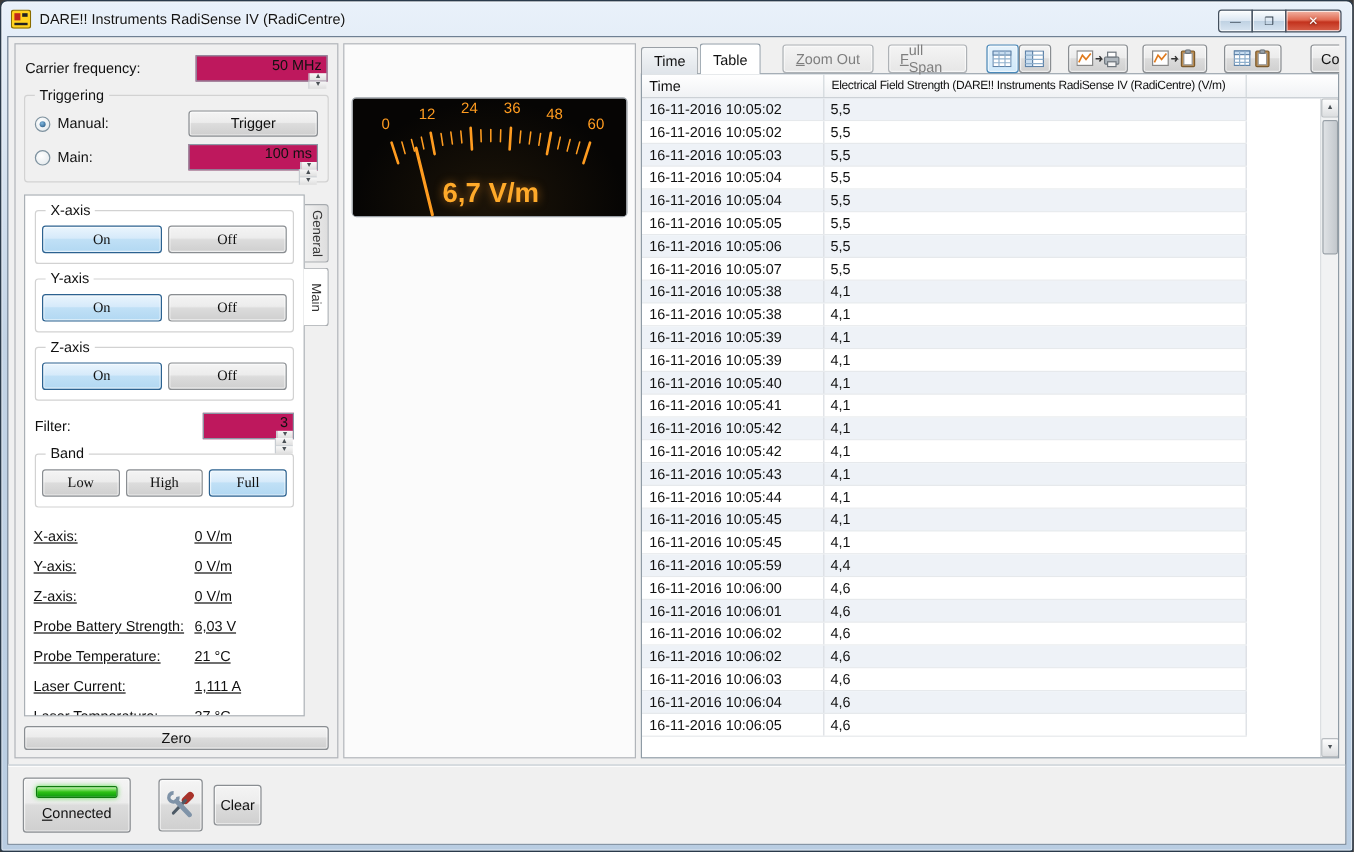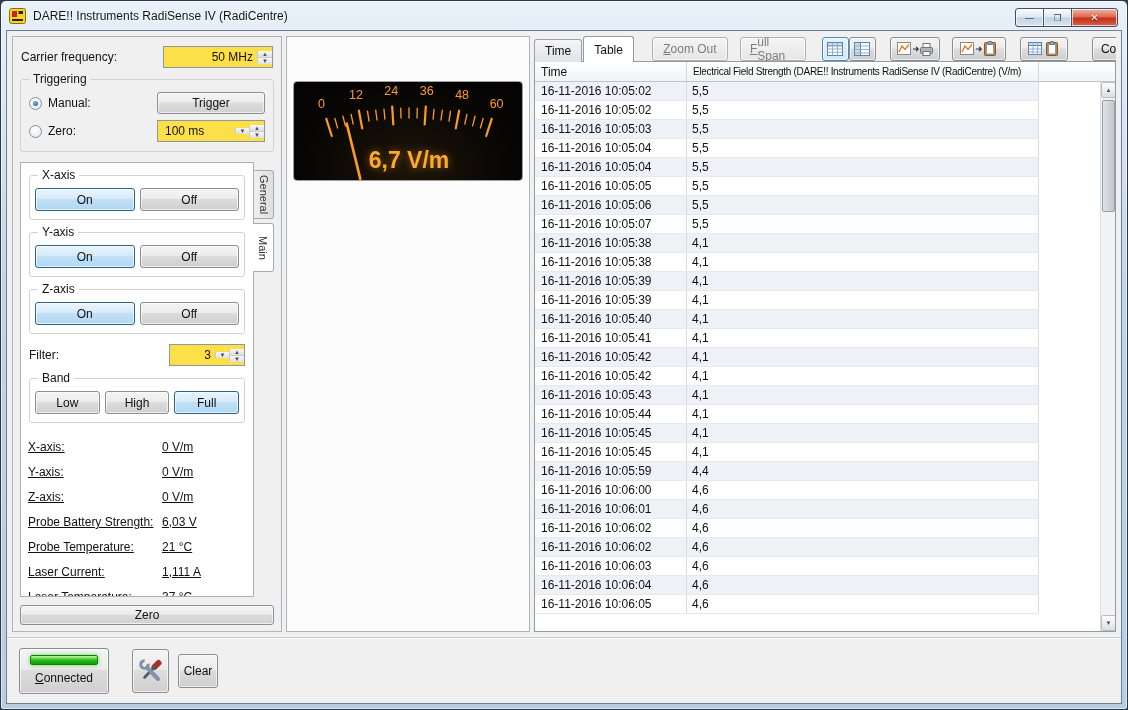--- a/index.html
+++ b/index.html
@@ -38,21 +38,21 @@
          background:linear-gradient(#eaf5fd, var(--toggle-bg,#d6eafa) 45%, #c0e0f6 50%, #b2d8f2); }
   .btn.disabled { color:#7e7e7e; border-color:#aeb2b6;
          background:linear-gradient(#f4f4f4,#e6e6e6); }
   .groupbox { position:relative; border:1px solid #d2d2d2; border-radius:3px; }
   .gb-title { position:absolute; top:-8px; left:8px; background:#f0f0f0; padding:0 4px; font-size:12px; }
   .radio-label { display:flex; align-items:center; gap:6px; }
   .radio { width:13px; height:13px; border-radius:50%; border:1px solid #7e929f;
            background:radial-gradient(circle at 40% 35%, #ffffff, #dfe6ea); position:relative; }
   .radio.checked::after { content:""; position:absolute; left:3px; top:3px; width:5px; height:5px;
            border-radius:50%; background:radial-gradient(circle at 40% 35%, #7fb8e0, #1f4e79); }
-  .spinbox, .combo-spin { height:22px; background:#fde047; border:1px solid #8a98a5; display:flex; align-items:center; }
+  .spinbox, .combo-spin { height:22px; background:#be185d; border:1px solid #8a98a5; display:flex; align-items:flex-end;flex-direction:column; }
   .sb-value { flex:1; display:flex; align-items:center; justify-content:flex-end; padding:0 4px; }
   .sb-value.left { justify-content:flex-start; padding-left:7px; }
   .sb-arrows { width:15px; display:flex; flex-direction:column; border-left:1px solid #c7ccd1; }
   .sb-arrows span { flex:1; display:flex; align-items:center; justify-content:center; font-size:6px; color:#4a5055;
            background:linear-gradient(#f7f7f7,#dfdfdf); border-bottom:1px solid #c7ccd1; }
   .sb-arrows span:last-child { border-bottom:none; }
   .cs-drop { width:14px; display:flex; align-items:center; justify-content:center; font-size:6px; color:#4a5055;
            border-left:1px solid #c7ccd1; background:linear-gradient(#f7f7f7,#dfdfdf); }
 
   
@@ -69,21 +69,21 @@
   .tabpage { flex:1; background:#fff; border:1px solid #aab0b5; padding:8px 7px 4px; overflow:hidden;
              display:flex; flex-direction:column; }
   .tabpage .gb-title { background:#fff; }
   .vtabs { width:20px; display:flex; flex-direction:column; padding-top:8px; gap:4px; }
   .vtab { writing-mode:vertical-rl; display:flex; align-items:center; justify-content:center;
           height:49px; font-size:11px; color:#333; border:1px solid #a7abaf; border-left:none;
           border-radius:0 3px 3px 0; background:linear-gradient(90deg,#f0f0f0,#dedede); }
   .vtab.selected { background:#fff; margin-left:-1px; z-index:2; }
   .axis-gb { margin:4px 1px 8px; padding:12px 5px 8px; }
   .axis-btns { display:flex; gap:5px; }
-  .axis-btns .btn { flex:1; height:23px; }
+  .axis-btns .btn { flex:1; height:23px;font-family:Liberation Serif, serif; }
   .filter-row { display:flex; align-items:center; height:26px; margin:2px 1px 8px; }
   .filter-row .lbl { flex:1; }
   .filter-row .combo-spin { width:76px; height:22px; }
   .band-gb { margin:4px 1px 8px; padding:12px 5px 8px; }
   .readings { margin-top:4px;text-decoration:underline; }
   .reading-row { display:flex; line-height:25px; height:25px; }
   .r-label { width:134px; flex:0 0 auto; }
   .zero-btn { height:20px; margin-top:8px; flex:0 0 auto; }
 
   
@@ -192,21 +192,21 @@
           <div class="trig-row">
             <label class="radio-label">
               <span class="radio checked"></span>
               <span>Manual:</span>
             </label>
             <div class="btn">Trigger</div>
           </div>
           <div class="trig-row">
             <label class="radio-label">
               <span class="radio"></span>
-              <span>Zero:</span>
+              <span>Main:</span>
             </label>
             <div class="combo-spin">
               <span class="sb-value left">100 ms</span>
               <span class="cs-drop">▼</span>
               <div class="sb-arrows">
                 <span>▲</span>
                 <span>▼</span>
               </div>
             </div>
           </div>

